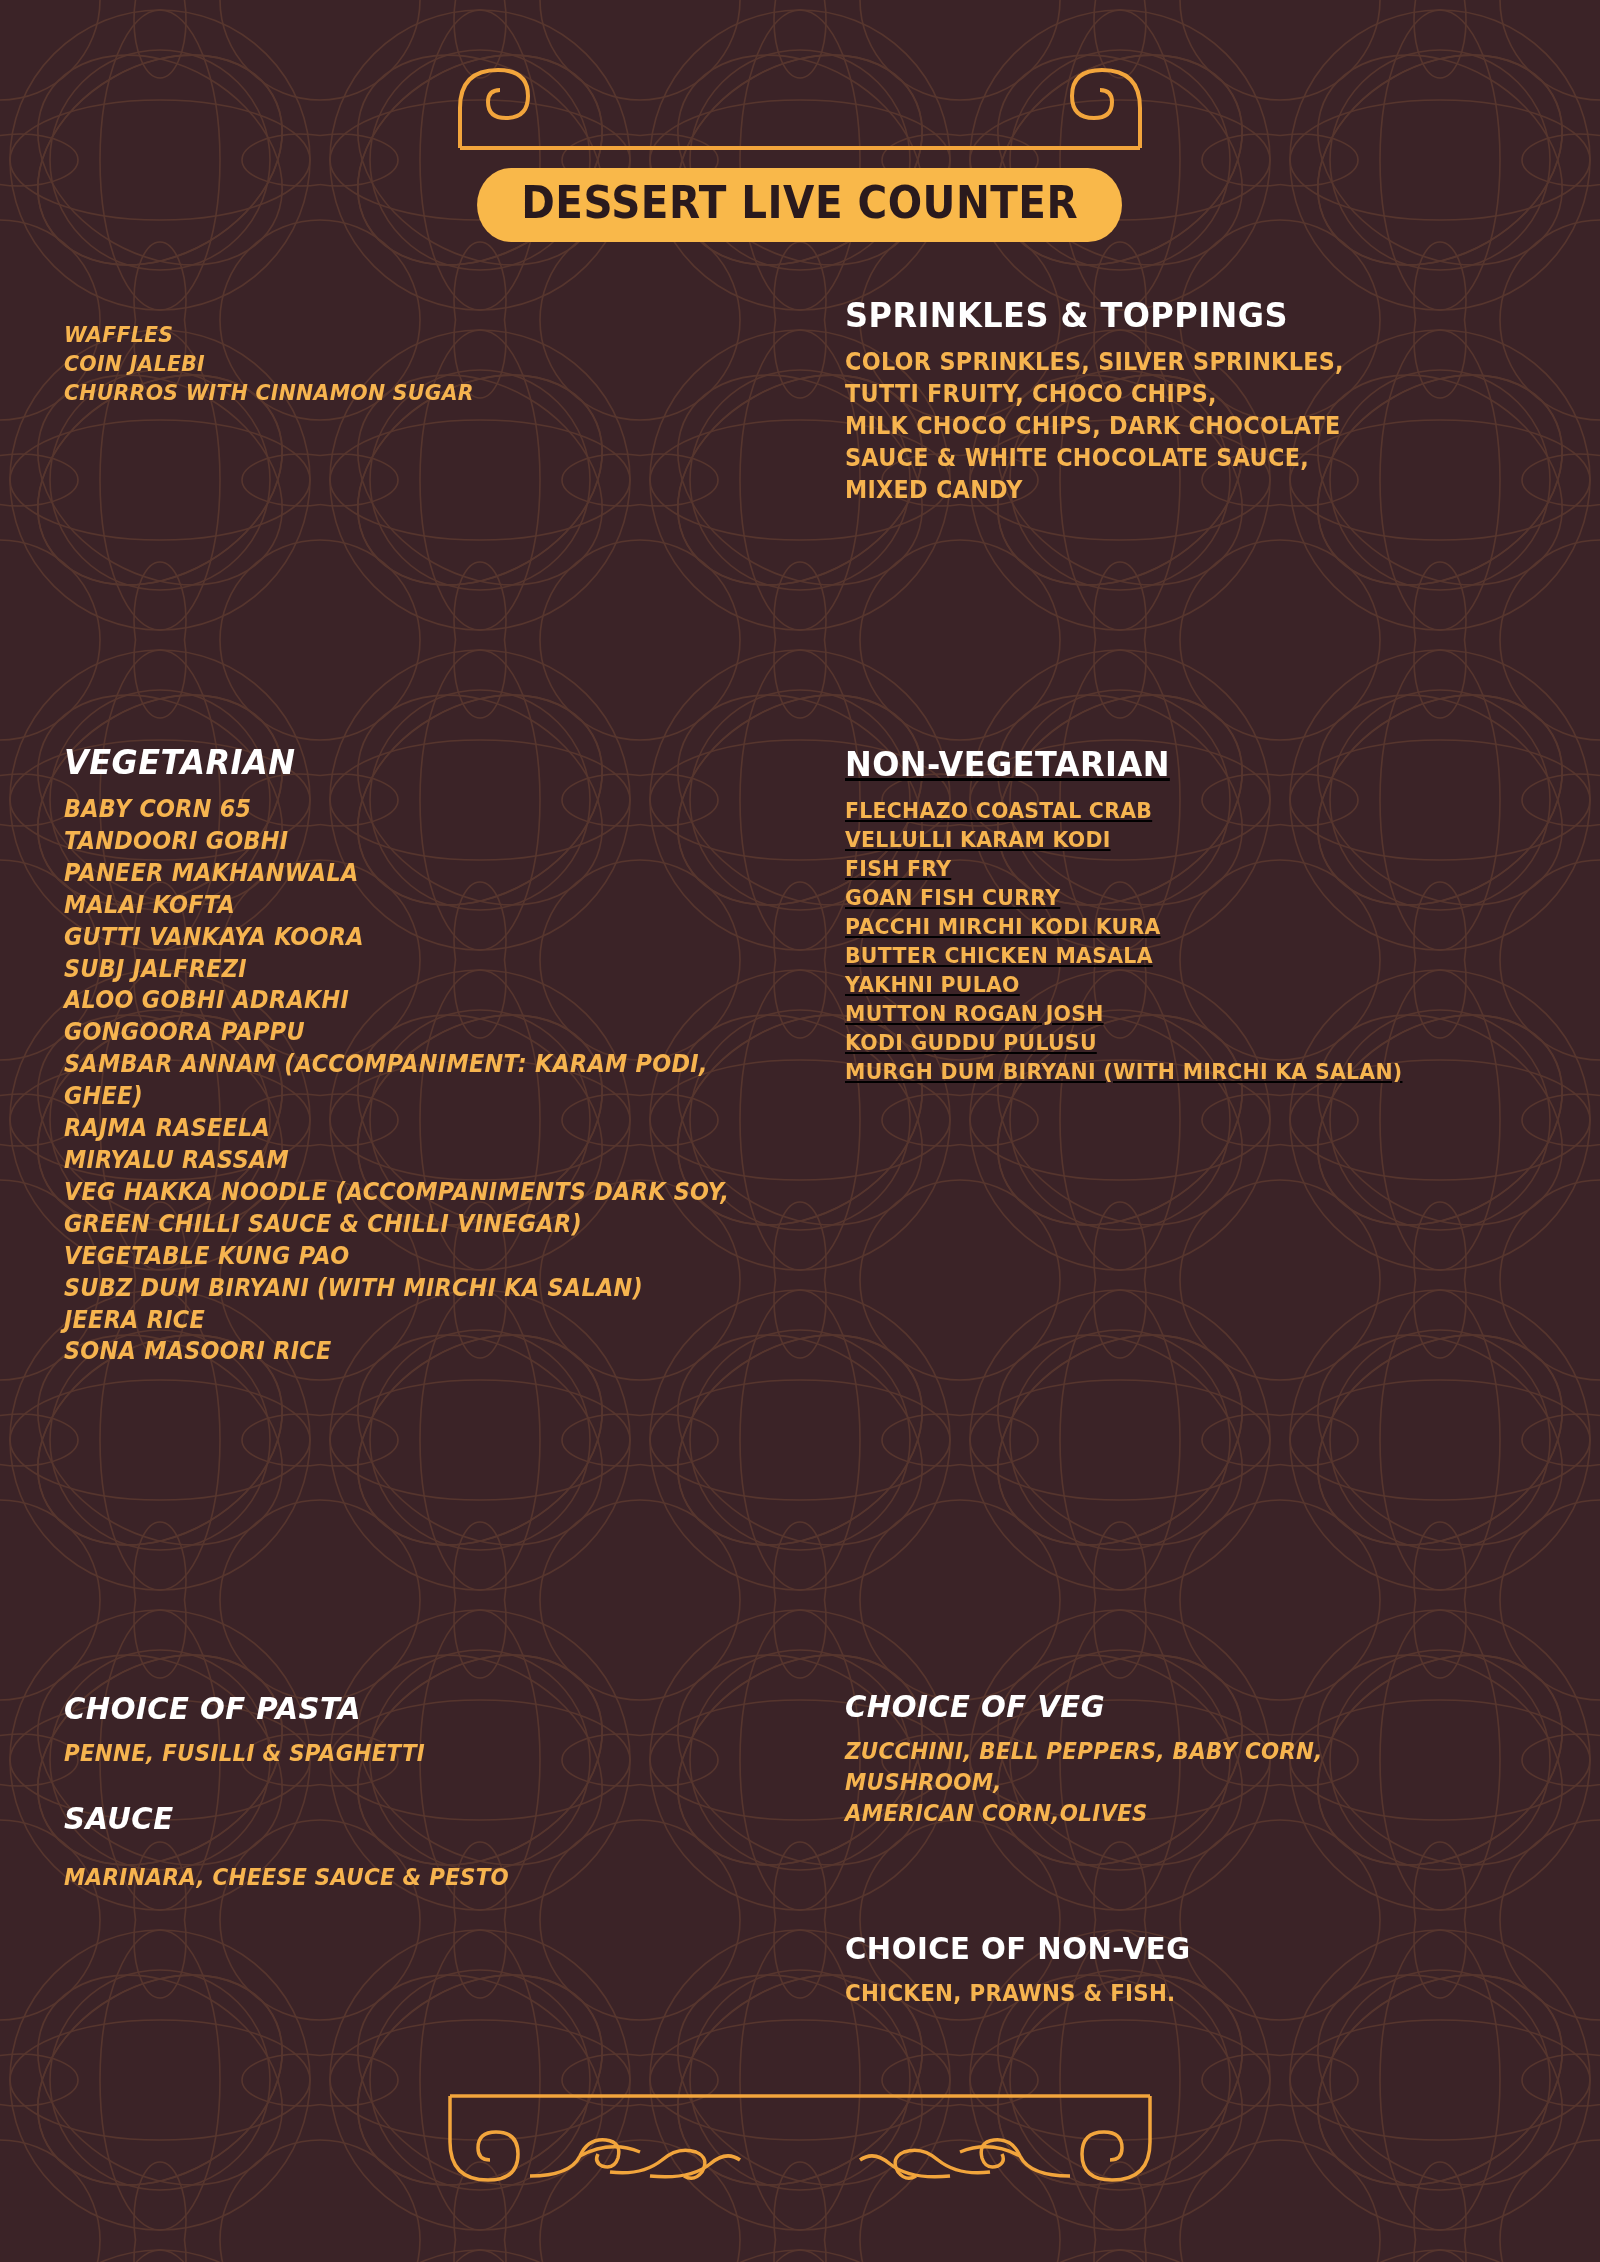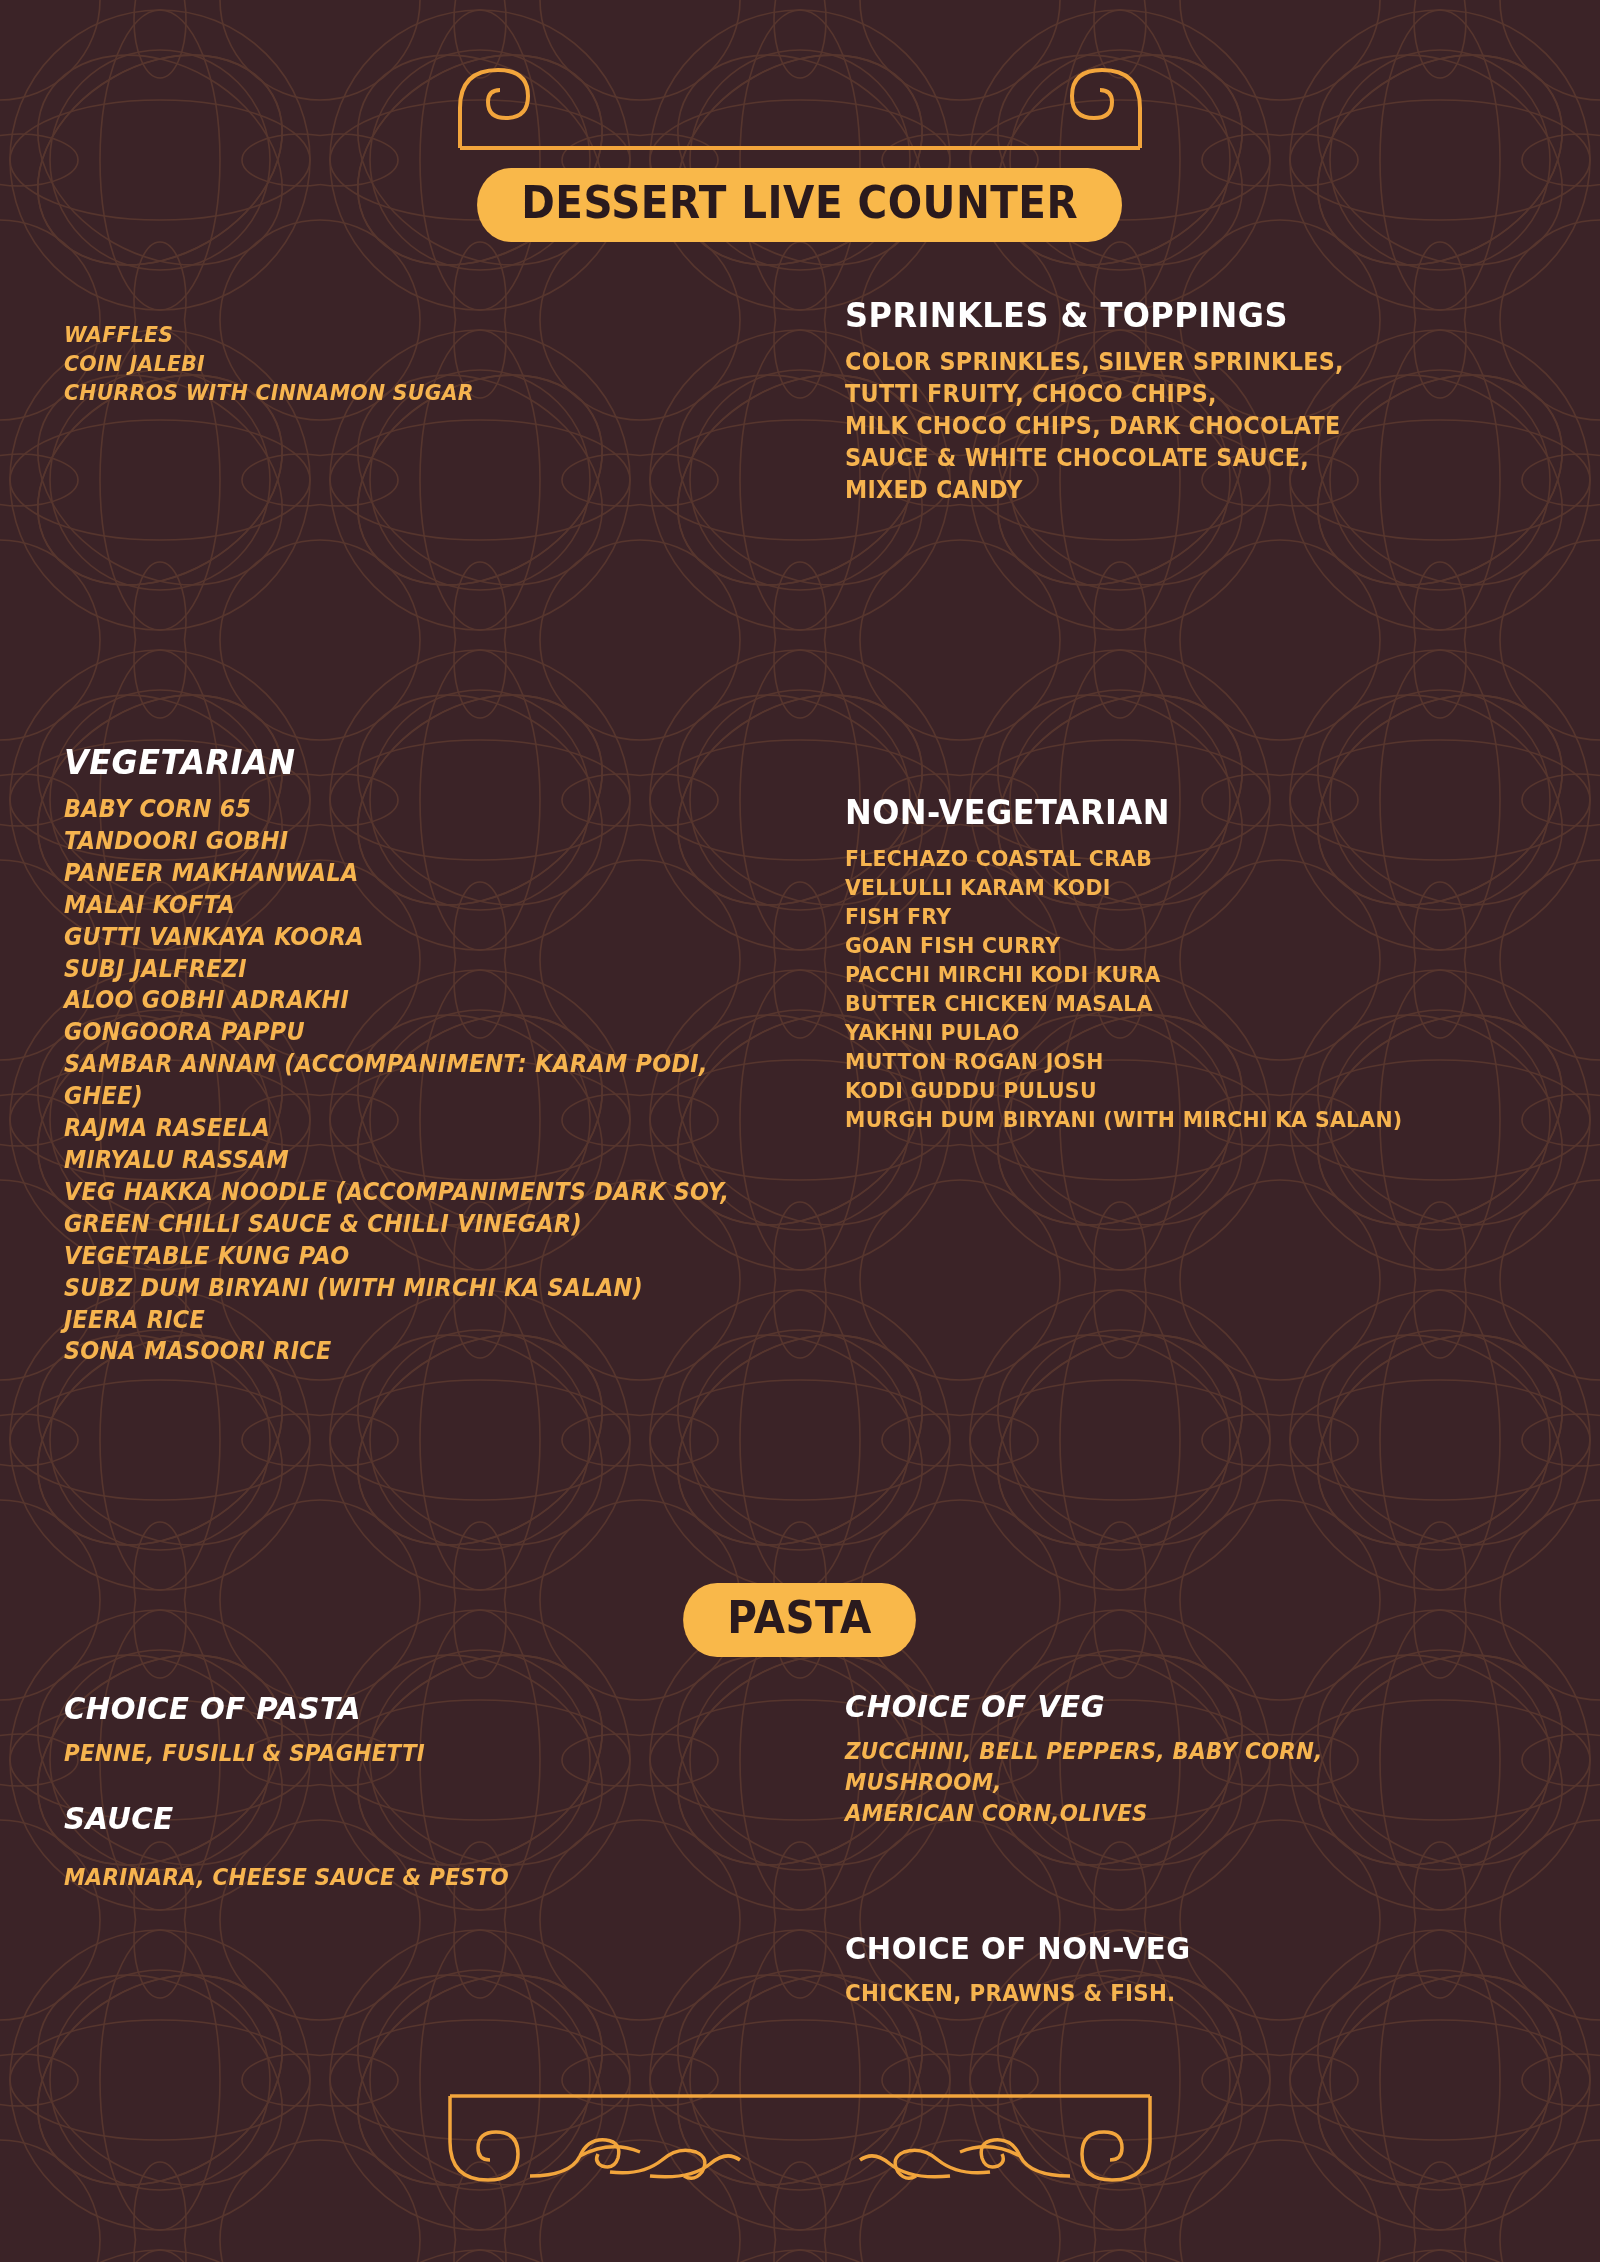--- a/index.html
+++ b/index.html
@@ -125,21 +125,21 @@
     transform: scaleX(0.93);
     transform-origin: left center;
     white-space: pre-line;
   }
 
   
   #dessert-left  { top: 320px; }
   #dessert-right { top: 295px; }
 
   #veg-block     { top: 742px; }
-  #nonveg-block  { top: 792px; }
+  #nonveg-block  { top: 744px; text-decoration: underline; }
   #breads-block  { top: 1285px; }
 
   #pasta-left-1  { top: 1690px; }
   #pasta-left-2  { top: 1800px; }
   #pasta-right-1 { top: 1688px; font-style: italic; }
   #pasta-right-2 { top: 1930px; }
 
   .gap-sm { height: 14px; }
 </style>
 </head>
@@ -237,23 +237,20 @@
       <li>PACCHI MIRCHI KODI KURA</li>
       <li>BUTTER CHICKEN MASALA</li>
       <li>YAKHNI PULAO</li>
       <li>MUTTON ROGAN JOSH</li>
       <li>KODI GUDDU PULUSU</li>
       <li>MURGH DUM BIRYANI (WITH MIRCHI KA SALAN)</li>
     </ul>
   </div>
 
 
-  <div class="section-title-pill-pasta pill-wrap">
-    <span class="pill">PASTA</span>
-  </div>
 
   <div class="col-left" id="pasta-left-1" style="width:640px;">
     <h3 class="head small">CHOICE OF PASTA</h3>
     <p class="sub">PENNE, FUSILLI &amp; SPAGHETTI</p>
   </div>
 
   <div class="col-left" id="pasta-left-2" style="width:640px;">
     <h3 class="head small">SAUCE</h3>
     <div class="gap-sm"></div>
     <p class="sub">MARINARA, CHEESE SAUCE &amp; PESTO</p>

